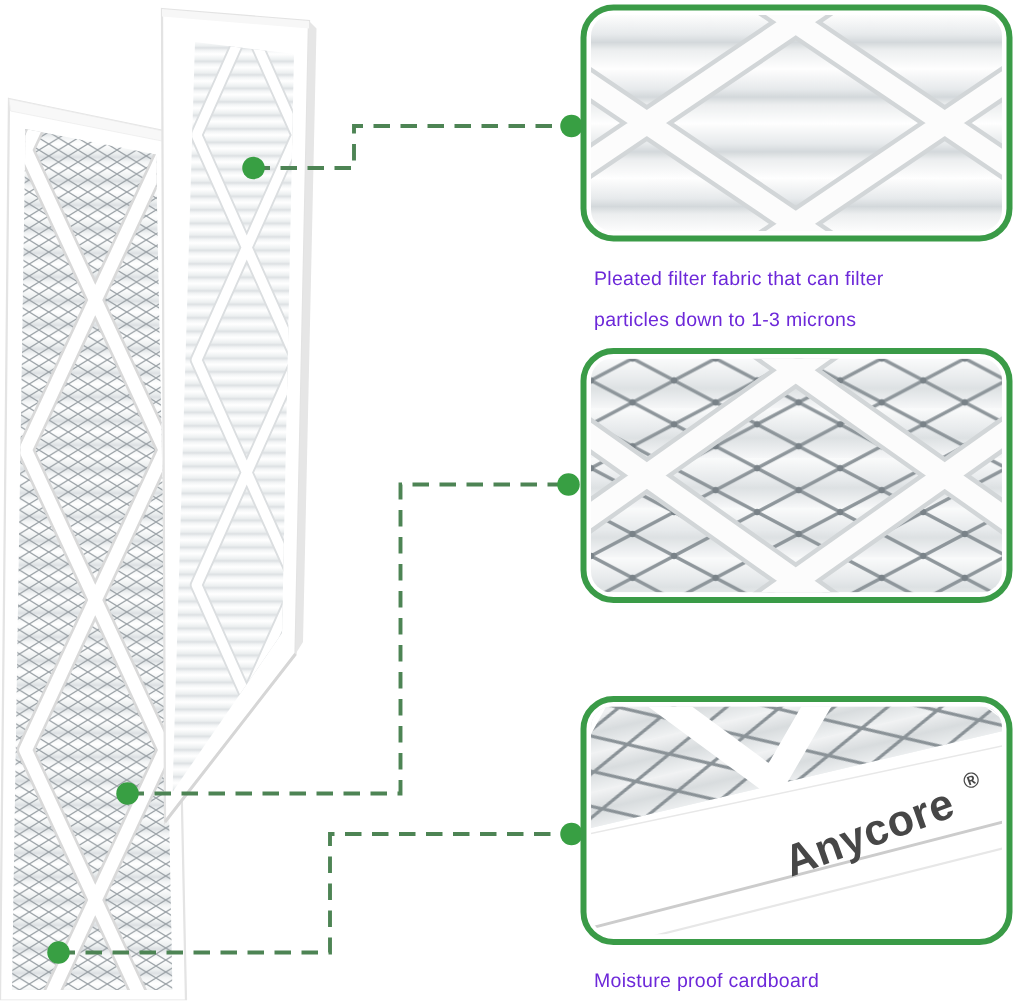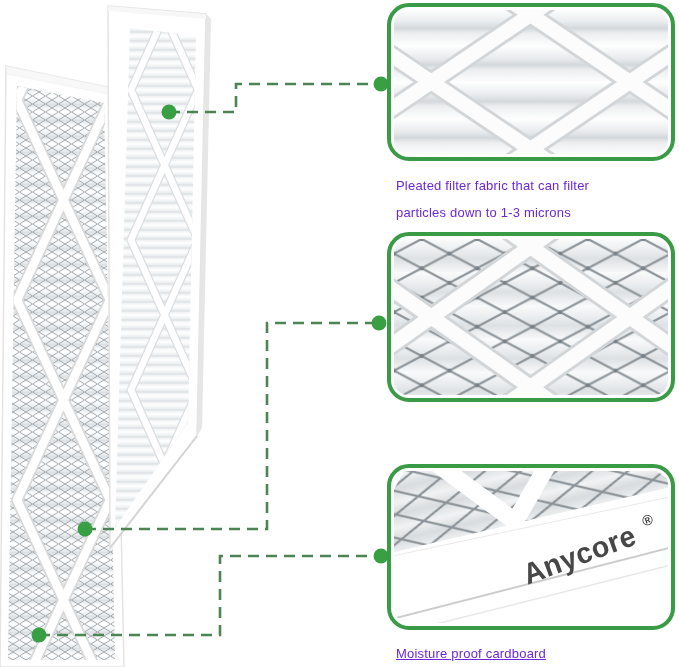--- a/index.html
+++ b/index.html
@@ -178,15 +178,15 @@
         <path d="M40,158 L292,96" stroke="#e7e7e7" stroke-width="1.5" fill="none"></path>
         <g transform="translate(206,84) rotate(-20)">
           <text text-anchor="middle" x="0" y="8" font-family="Liberation Sans, sans-serif" font-size="30" font-weight="bold" fill="#474747" letter-spacing="0.5">
             <tspan>Anycore</tspan>
             <tspan dx="3" dy="-14" font-size="15">®</tspan>
           </text>
         </g>
       </svg>
     </div>
   </div>
-  <div class="caption" style="left:396px;top:640px;text-decoration:underline;">Moisture proof cardboard</div>
+  <div class="caption" style="left:396px;top:640px;">Moisture proof cardboard</div>
 
 </div>
 
 </body></html>

